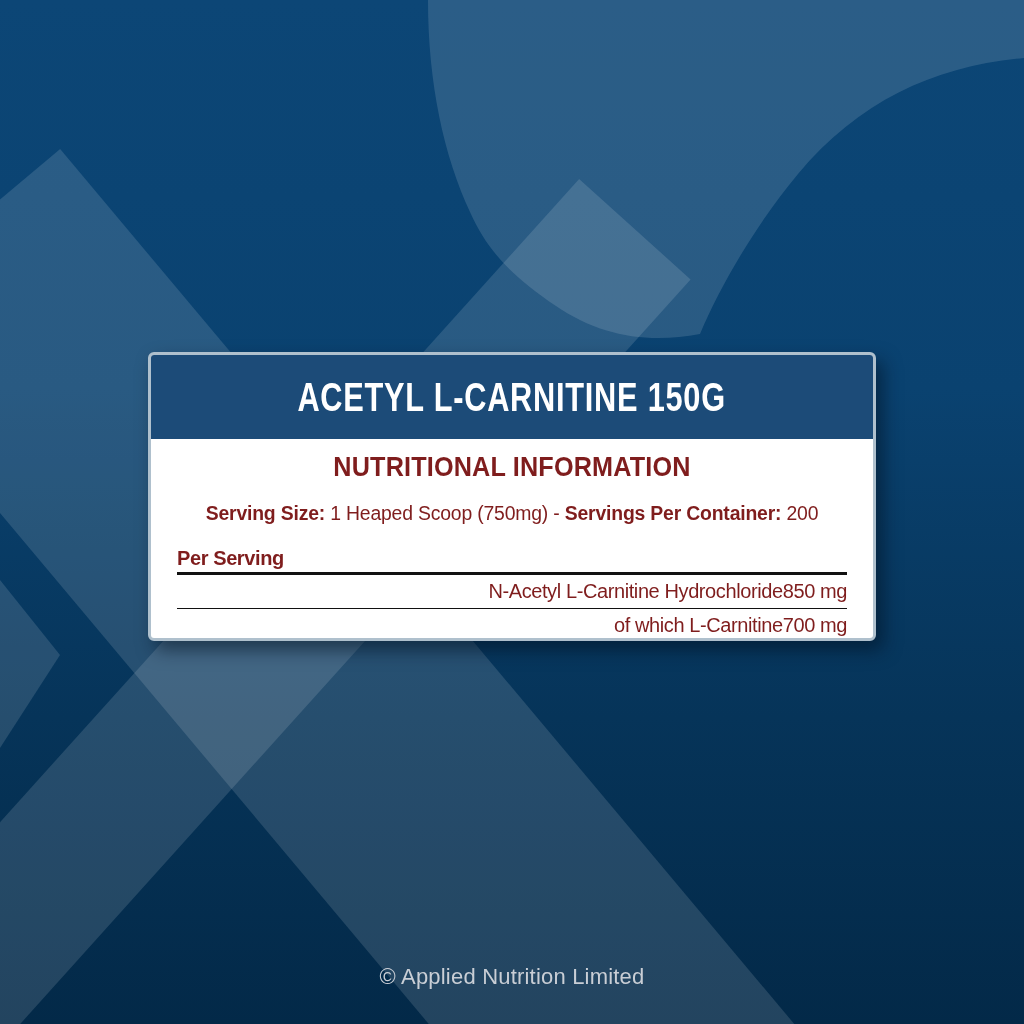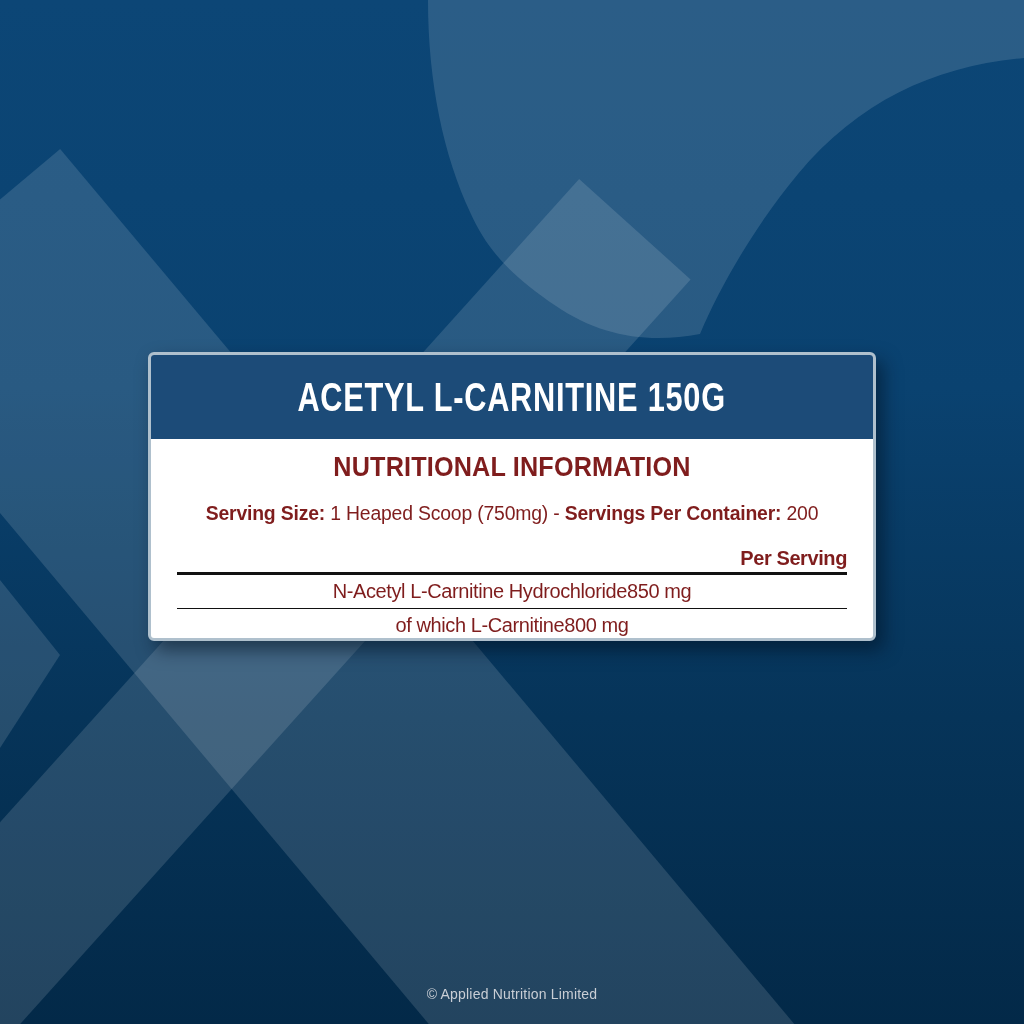--- a/index.html
+++ b/index.html
@@ -28,36 +28,36 @@
   .section-title{
     margin:14px 0 0 0;text-align:center;font-size:28px;font-weight:bold;line-height:1;
     transform:scaleX(0.9);transform-origin:center;white-space:nowrap;letter-spacing:0.2px;
   }
   .serving-line{
     margin-top:20px;text-align:center;font-size:20px;line-height:1.2;white-space:nowrap;
     transform:scaleX(0.97);transform-origin:center;letter-spacing:-0.2px;
   }
   .serving-line .b{font-weight:bold;}
   .col-header{
-    margin-top:22px;text-align:right;font-size:20px;font-weight:bold;line-height:1.1;
+    margin-top:22px;text-align:left;font-size:20px;font-weight:bold;line-height:1.1;
     letter-spacing:-0.4px;
   }
   .rule{border:0;margin:0;background:#111111;}
   .rule-thick{height:2.5px;}
   .rule-thin{height:1.5px;}
   .rule-top{margin-top:3px;}
   .t-row{
-    display:flex;justify-content:center;align-items:baseline;
+    display:flex;justify-content:flex-end;align-items:baseline;
     font-size:20px;letter-spacing:-0.4px;padding:4px 0 5px 0;line-height:1.2;
   }
 
   
   .footer{
-    position:absolute;left:0;right:0;bottom:22px;text-align:center;z-index:2;
-    color:#C9CED5;font-size:14px;letter-spacing:0.2px;
+    position:absolute;left:0;right:0;bottom:34px;text-align:center;z-index:2;
+    color:#C9CED5;font-size:22px;letter-spacing:0.2px;
   }
 </style>
 </head>
 <body>
 
 <svg class="bg-art" viewBox="0 0 1024 1024" aria-hidden="true">
   <g fill="#FFFFFF" fill-opacity="0.13">
 
     <path d="M428 0 L1024 0 L1024 58
              C936 66 860 100 798 174
@@ -92,19 +92,19 @@
     <hr class="rule rule-thick rule-top">
 
     <div class="t-row">
       <span>N-Acetyl L-Carnitine Hydrochloride</span>
       <span>850 mg</span>
     </div>
     <hr class="rule rule-thin">
 
     <div class="t-row">
       <span>of which L-Carnitine</span>
-      <span>800 mg</span>
+      <span>700 mg</span>
     </div>
     <hr class="rule rule-thick">
   </div>
 </div>
 
 <div class="footer">© Applied Nutrition Limited</div>
 
 </body></html>

